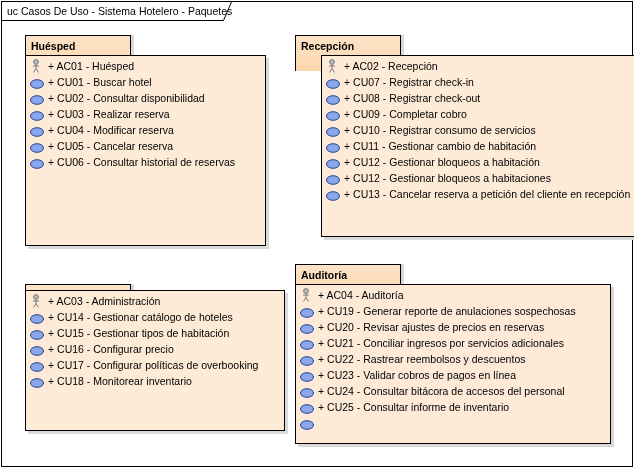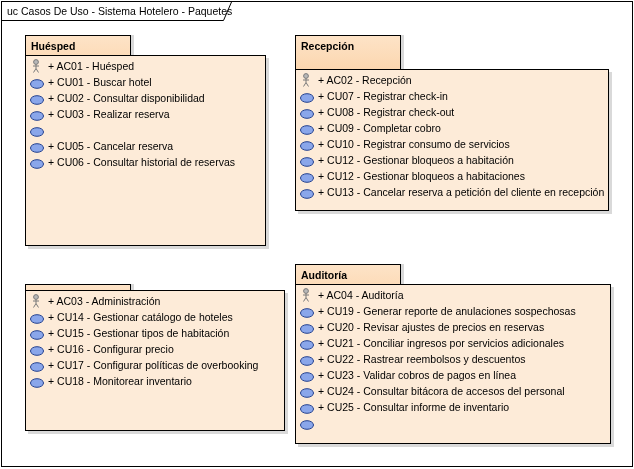--- a/index.html
+++ b/index.html
@@ -47,56 +47,59 @@
   <ellipse cx="7" cy="9" rx="6.5" ry="4.3" fill="#8aa6ea" stroke="#23408e" stroke-width="1"></ellipse>
 </svg><span>+ CU01 - Buscar hotel</span></div>
         <div class="item"><svg class="ic" viewBox="0 0 16 14">
   <ellipse cx="7" cy="9" rx="6.5" ry="4.3" fill="#8aa6ea" stroke="#23408e" stroke-width="1"></ellipse>
 </svg><span>+ CU02 - Consultar disponibilidad</span></div>
         <div class="item"><svg class="ic" viewBox="0 0 16 14">
   <ellipse cx="7" cy="9" rx="6.5" ry="4.3" fill="#8aa6ea" stroke="#23408e" stroke-width="1"></ellipse>
 </svg><span>+ CU03 - Realizar reserva</span></div>
         <div class="item"><svg class="ic" viewBox="0 0 16 14">
   <ellipse cx="7" cy="9" rx="6.5" ry="4.3" fill="#8aa6ea" stroke="#23408e" stroke-width="1"></ellipse>
-</svg></div>
+</svg><span>+ CU04 - Modificar reserva</span></div>
         <div class="item"><svg class="ic" viewBox="0 0 16 14">
   <ellipse cx="7" cy="9" rx="6.5" ry="4.3" fill="#8aa6ea" stroke="#23408e" stroke-width="1"></ellipse>
 </svg><span>+ CU05 - Cancelar reserva</span></div>
         <div class="item"><svg class="ic" viewBox="0 0 16 14">
   <ellipse cx="7" cy="9" rx="6.5" ry="4.3" fill="#8aa6ea" stroke="#23408e" stroke-width="1"></ellipse>
 </svg><span>+ CU06 - Consultar historial de reservas</span></div>
       </div>
   </div>
 </div>
 
 <div class="pkg" id="pkg1" style="left:295px; top:35px; width:314px; height:211px;">
   <div class="pkg-tab" style="width:106px;">
     <span>Recepción</span>
   </div>
-  <div class="pkg-body" style="top:34px; width:314px; height:142px;">
+  <div class="pkg-body" style="top:20px; width:314px; height:182px;margin-left:26px;">
     <div class="items">
         <div class="item"><svg class="ic" viewBox="0 0 16 14">
   <circle cx="6" cy="3" r="2.4" fill="#b8b8b8" stroke="#7a7a7a" stroke-width="1"></circle>
   <line x1="6" y1="5.4" x2="6" y2="9.5" stroke="#7a7a7a" stroke-width="1"></line>
   <line x1="3" y1="7" x2="9" y2="7" stroke="#7a7a7a" stroke-width="1"></line>
   <line x1="6" y1="9.5" x2="3.5" y2="13.5" stroke="#7a7a7a" stroke-width="1"></line>
   <line x1="6" y1="9.5" x2="8.5" y2="13.5" stroke="#7a7a7a" stroke-width="1"></line>
 </svg><span>+ AC02 - Recepción</span></div>
         <div class="item"><svg class="ic" viewBox="0 0 16 14">
   <ellipse cx="7" cy="9" rx="6.5" ry="4.3" fill="#8aa6ea" stroke="#23408e" stroke-width="1"></ellipse>
 </svg><span>+ CU07 - Registrar check-in</span></div>
         <div class="item"><svg class="ic" viewBox="0 0 16 14">
   <ellipse cx="7" cy="9" rx="6.5" ry="4.3" fill="#8aa6ea" stroke="#23408e" stroke-width="1"></ellipse>
 </svg><span>+ CU08 - Registrar check-out</span></div>
         <div class="item"><svg class="ic" viewBox="0 0 16 14">
   <ellipse cx="7" cy="9" rx="6.5" ry="4.3" fill="#8aa6ea" stroke="#23408e" stroke-width="1"></ellipse>
 </svg><span>+ CU09 - Completar cobro</span></div>
         <div class="item"><svg class="ic" viewBox="0 0 16 14">
   <ellipse cx="7" cy="9" rx="6.5" ry="4.3" fill="#8aa6ea" stroke="#23408e" stroke-width="1"></ellipse>
 </svg><span>+ CU10 - Registrar consumo de servicios</span></div>
+        <div class="item"><svg class="ic" viewBox="0 0 16 14">
+  <ellipse cx="7" cy="9" rx="6.5" ry="4.3" fill="#8aa6ea" stroke="#23408e" stroke-width="1"></ellipse>
+</svg><span>+ CU11 - Gestionar cambio de habitación</span></div>
         <div class="item"><svg class="ic" viewBox="0 0 16 14">
   <ellipse cx="7" cy="9" rx="6.5" ry="4.3" fill="#8aa6ea" stroke="#23408e" stroke-width="1"></ellipse>
 </svg><span>+ CU12 - Gestionar bloqueos a habitación</span></div>
         <div class="item"><svg class="ic" viewBox="0 0 16 14">
   <ellipse cx="7" cy="9" rx="6.5" ry="4.3" fill="#8aa6ea" stroke="#23408e" stroke-width="1"></ellipse>
 </svg><span>+ CU12 - Gestionar bloqueos a habitaciones</span></div>
         <div class="item"><svg class="ic" viewBox="0 0 16 14">
   <ellipse cx="7" cy="9" rx="6.5" ry="4.3" fill="#8aa6ea" stroke="#23408e" stroke-width="1"></ellipse>
 </svg><span>+ CU13 - Cancelar reserva a petición del cliente en recepción</span></div>
       </div>

